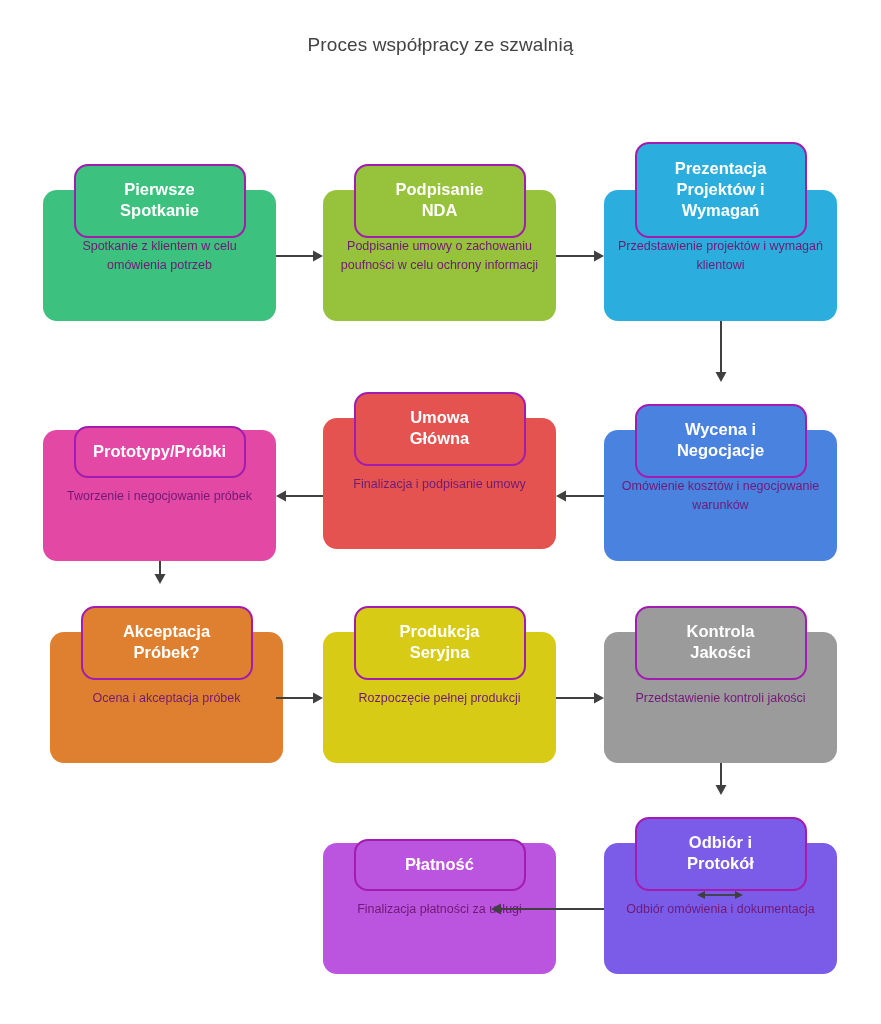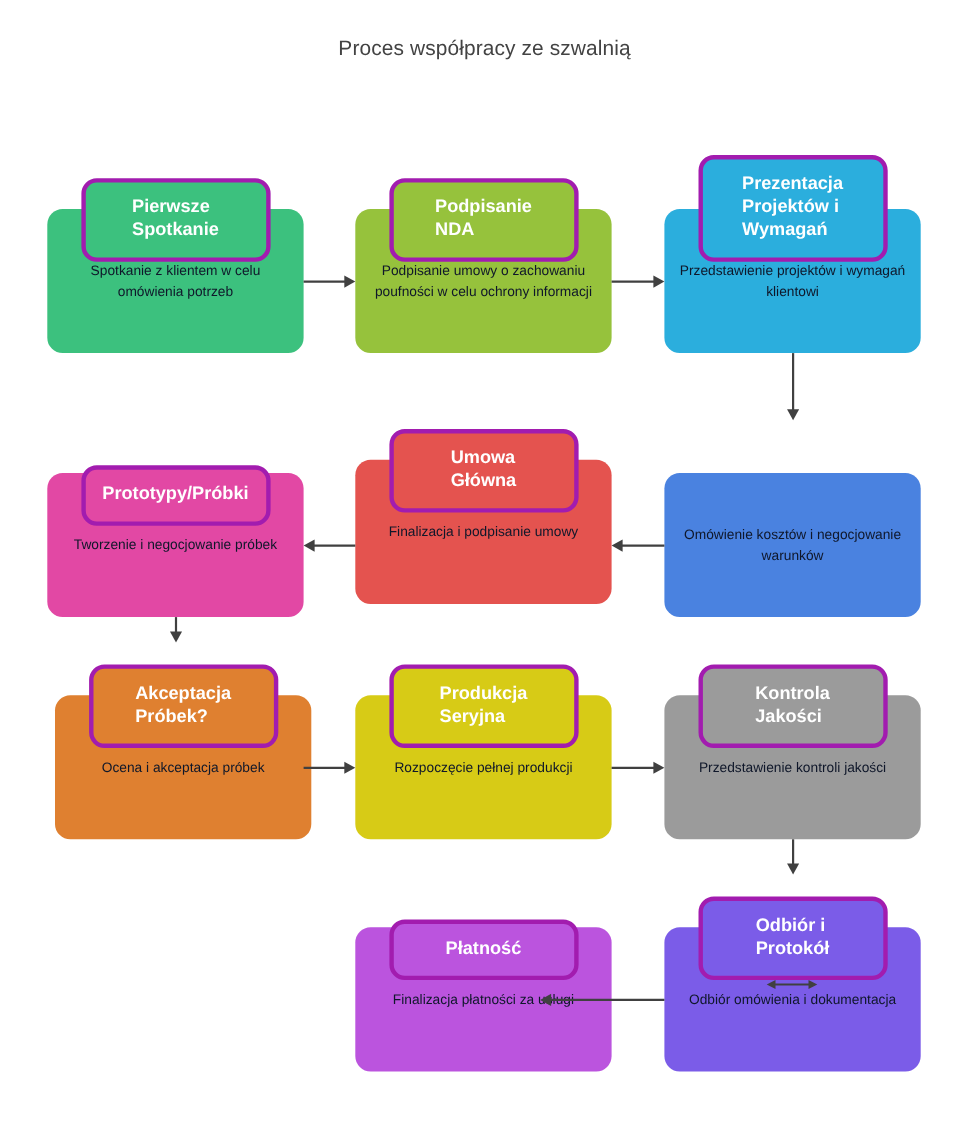--- a/index.html
+++ b/index.html
@@ -53,40 +53,41 @@
     height: 100%;
     border-radius: 14px;
   }
   .card-desc {
     position: absolute;
     left: 10px;
     right: 10px;
     top: 50%;
     transform: translateY(-50%);
     text-align: center;
-    color: #0f172a;
+    color: #701a75;
     font-size: 12.5px;
     line-height: 19px;
     font-weight: 400;
     z-index: 3;
   }
   
   .card-head {
     position: absolute;
     left: 50%;
     transform: translateX(-50%);
     bottom: 100%;
     margin-bottom: -48px;
     width: 172px;
     border-radius: 14px;
-    border: 4px solid #a21caf;
+    border: 2px solid #a21caf;
     box-sizing: border-box;
     display: flex;
     align-items: center;
     justify-content: center;
+    text-align: center;
     color: #ffffff;
     font-size: 16.5px;
     font-weight: 700;
     line-height: 21px;
     padding: 12px 8px 14px;
     z-index: 4;
   }
   .card-head.h2 { min-height: 74px; }
   .card-head.h3 { min-height: 96px; }
   .card-head.h1 { min-height: 52px; }
@@ -153,20 +154,23 @@
       </div>
       <div class="card" style="left: 604px; top: 190px;">
         <div class="card-body" style="background: rgb(43, 174, 221);"></div>
         <div class="card-head h3" style="background: rgb(43, 174, 221);">
           <span>Prezentacja<br>Projektów i<br>Wymagań</span>
         </div>
         <div class="card-desc">Przedstawienie projektów i wymagań klientowi</div>
       </div>
       <div class="card" style="left: 604px; top: 430px;">
         <div class="card-body" style="background: rgb(74, 130, 224);"></div>
+        <div class="card-head h2" style="background: rgb(74, 130, 224);">
+          <span>Wycena i<br>Negocjacje</span>
+        </div>
         <div class="card-desc">Omówienie kosztów i negocjowanie warunków</div>
       </div>
       <div class="card" style="left: 323px; top: 418px;">
         <div class="card-body" style="background: rgb(228, 83, 79);"></div>
         <div class="card-head h2" style="background: rgb(228, 83, 79);">
           <span>Umowa<br>Główna</span>
         </div>
         <div class="card-desc">Finalizacja i podpisanie umowy</div>
       </div>
       <div class="card" style="left: 43px; top: 430px;">

